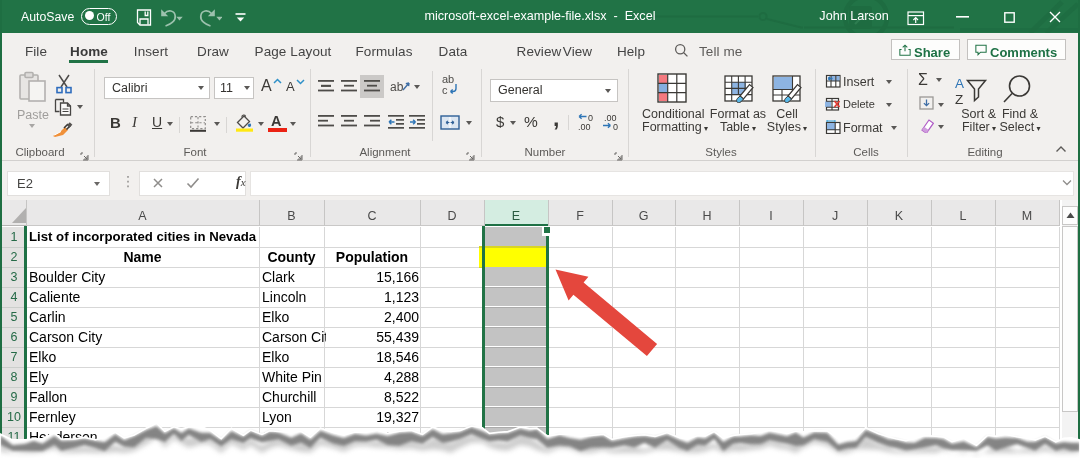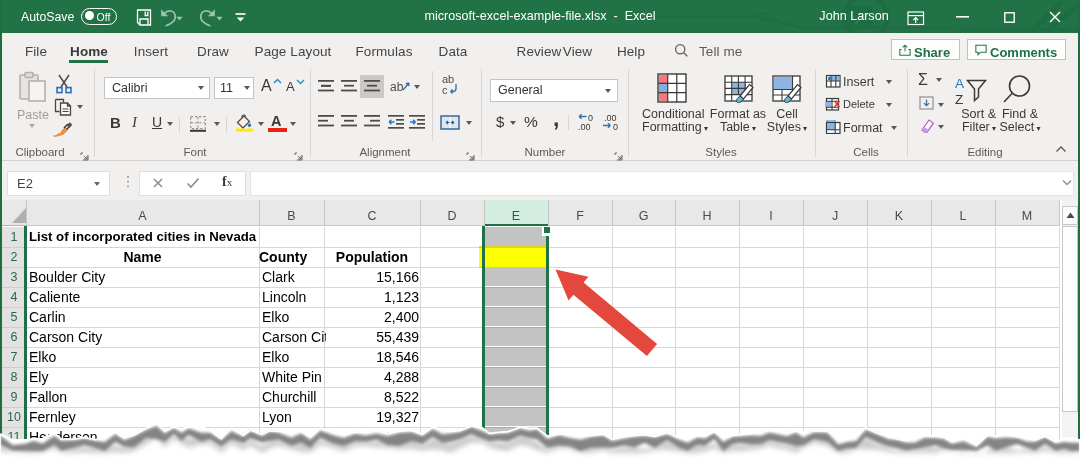--- a/index.html
+++ b/index.html
@@ -376,21 +376,21 @@
 <div class="ab" style="left:15px;top:15px;font-size:13px;color:#454442">E2</div>
 <div class="dar" style="left:92px;top:21px;border-top-color:#6a6866"></div>
 <div class="ab" style="left:119px;top:12px;font-size:14px;color:#8f8d8b">⋮</div>
 <div class="ab" style="left:137px;top:10px;width:107px;height:25px;background:#fff;border:1px solid #e1dfdd"></div>
 <svg class="ab" style="left:150px;top:16px" width="12" height="12" viewBox="0 0 12 12" stroke="#8f8d8b" stroke-width="1.5">
         <path d="M2,2 L10,10 M10,2 L2,10"></path>
       </svg>
 <svg class="ab" style="left:184px;top:16px" width="14" height="12" viewBox="0 0 14 12" fill="none" stroke="#8f8d8b" stroke-width="1.6">
         <path d="M1.5,6.5 L5,10 L12.5,1.5"></path>
       </svg>
-<div class="ab" style="left:220px;top:13px;font-size:14px;color:#3b3936;font-family:'Liberation Serif',serif"><b>f</b><span style="font-size:11px">x</span></div>
+<div class="ab" style="left:234px;top:13px;font-size:14px;color:#3b3936;font-style:italic;font-family:'Liberation Serif',serif"><b>f</b><span style="font-size:11px">x</span></div>
 <div class="ab" style="left:248px;top:10px;width:824px;height:25px;background:#fff;border:1px solid #e6e4e2"></div>
 <svg class="ab" style="left:1060px;top:18px" width="10" height="7" viewBox="0 0 10 7" fill="none" stroke="#8f8d8b" stroke-width="1.3">
         <path d="M1,1.5 L5,5.5 L9,1.5"></path>
       </svg>
 </div>
 <div class="ab" id="sheet">
 <div class="ab" style="left:0;top:0;width:1057px;height:26px;background:#e9e8e8;border-bottom:1px solid #b5b4b3"></div>
 <svg class="ab" style="left:9px;top:7px" width="16" height="17" viewBox="0 0 16 17">
         <path d="M15,1 V16 H1 Z" fill="#b1b0af"></path>
       </svg>
@@ -493,21 +493,21 @@
 <div class="ab" style="left:483px;top:207px;width:61px;height:1px;background:#ababab"></div>
 <div class="ab" style="left:483px;top:227px;width:61px;height:1px;background:#ababab"></div>
 <div class="ab" style="left:483px;top:247px;width:61px;height:1px;background:#ababab"></div>
 <div class="ab" style="left:480px;top:26px;width:3px;height:233px;background:#217346"></div>
 <div class="ab" style="left:544px;top:26px;width:3px;height:233px;background:#217346"></div>
       <div class="ab" style="left:544px;top:26px;width:3px;height:8px;background:#217346"></div>
 <div class="ab" style="left:539.5px;top:26px;width:9px;height:10px;background:#fff"></div>
 <div class="ab" style="left:542px;top:27px;width:6.2px;height:6.2px;background:#217346"></div>
 <div class="ct b" style="left:24px;top:47px;width:233px;text-align:center">Name</div>
 <div class="ct b" style="left:27px;top:27px;font-size:13.2px">List of incorporated cities in Nevada</div>
-<div class="ct b" style="left:257px;top:47px;width:65px;text-align:left">County</div>
+<div class="ct b" style="left:257px;top:47px;width:65px;text-align:center">County</div>
 <div class="ct b" style="left:322px;top:47px;width:96px;text-align:center">Population</div>
 <div class="ct" style="left:27px;top:67px">Boulder City</div>
 <div class="ct" style="left:260px;top:67px">Clark</div>
 <div class="ct" style="left:322px;top:67px;width:95px;text-align:right">15,166</div>
 <div class="ct" style="left:27px;top:87px">Caliente</div>
 <div class="ct" style="left:260px;top:87px">Lincoln</div>
 <div class="ct" style="left:322px;top:87px;width:95px;text-align:right">1,123</div>
 <div class="ct" style="left:27px;top:107px">Carlin</div>
 <div class="ct" style="left:260px;top:107px">Elko</div>
 <div class="ct" style="left:322px;top:107px;width:95px;text-align:right">2,400</div>

